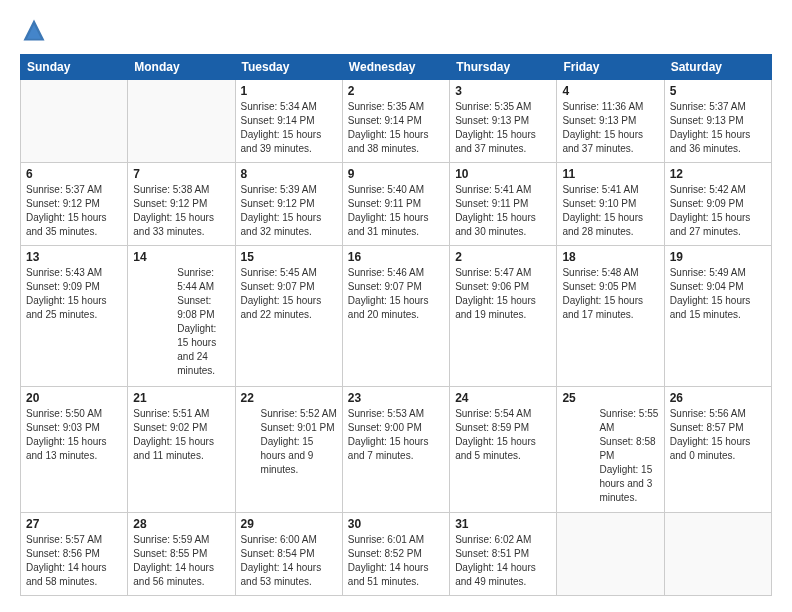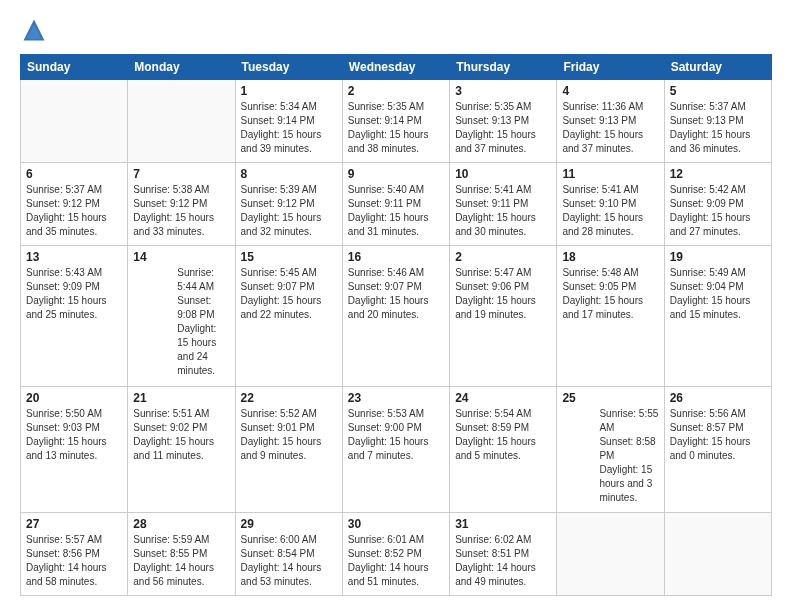--- a/index.html
+++ b/index.html
@@ -257,21 +257,21 @@
 Daylight: 15 hours and 13 minutes.</div>
           </td>
           <td>
             <span class="day-num">21</span>
             <div class="cell-info" style="white-space: pre-line;">Sunrise: 5:51 AM
 Sunset: 9:02 PM
 Daylight: 15 hours and 11 minutes.</div>
           </td>
           <td>
             <span class="day-num">22</span>
-            <div class="cell-info" style="white-space: pre-line;">Sunrise: 5:52 AM
+            <div class="cell-info" style="white-space: pre-line; margin-left: 20px;">Sunrise: 5:52 AM
 Sunset: 9:01 PM
 Daylight: 15 hours and 9 minutes.</div>
           </td>
           <td>
             <span class="day-num">23</span>
             <div class="cell-info" style="white-space: pre-line;">Sunrise: 5:53 AM
 Sunset: 9:00 PM
 Daylight: 15 hours and 7 minutes.</div>
           </td>
           <td>

